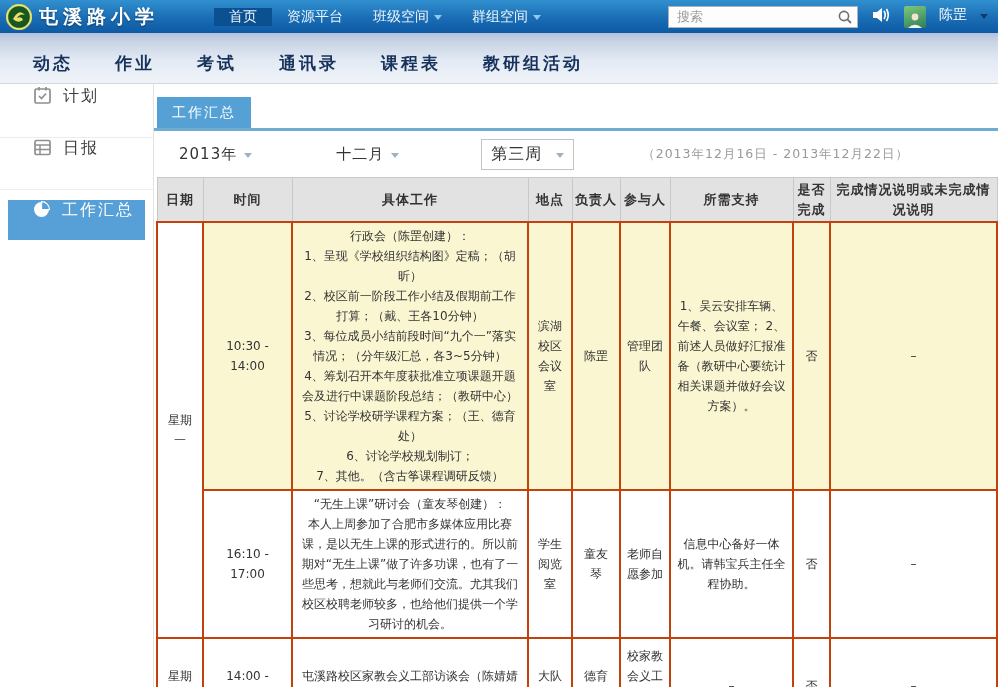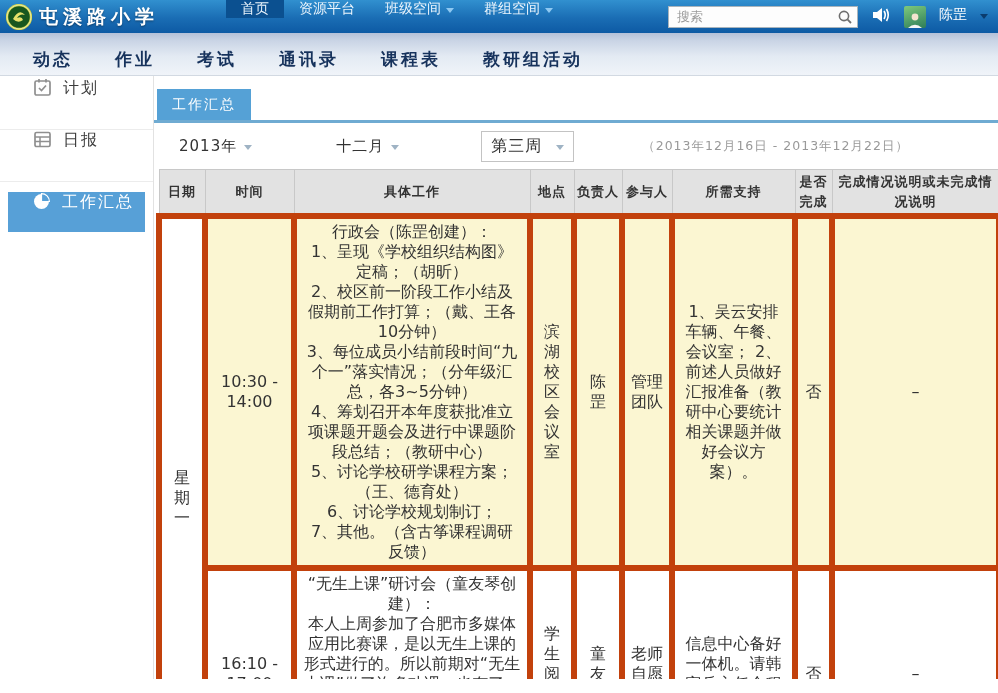--- a/index.html
+++ b/index.html
@@ -6,42 +6,42 @@
   html,body { width:998px; height:693px; overflow:hidden; background:#fff;
               font-family:"DejaVu Sans","Liberation Sans",sans-serif; }
 
   
   .topbar { height:33px; display:flex; align-items:center;
             background:linear-gradient(180deg,#3190cf 0%,#1a6db4 55%,#0d5aa4 100%);gap:45px; }
   .brand { display:flex; align-items:center; gap:7px; padding:0 10px 0 6px; }
   .logo { width:26px; height:26px; flex:0 0 26px; }
   .brand-title { color:#fff; font-size:19px; font-weight:bold; letter-spacing:5px;
                  text-shadow:0 1px 2px rgba(0,0,0,.4); white-space:nowrap; }
-  .mainnav { display:flex; height:33px; align-items:flex-start;margin-left:12px; }
+  .mainnav { display:flex; height:33px; align-items:center; }
   .mainnav .nav-item { display:flex; align-items:center; gap:5px; padding:0 15px;
                        color:#eaf4fc; font-size:14px; cursor:pointer; white-space:nowrap; }
   .mainnav .nav-item.active { background:#0b5090; }
   .caret-lt { width:0; height:0; border-left:4px solid transparent; border-right:4px solid transparent;
               border-top:5px solid #8fc9f2; margin-top:2px; }
   .top-right { margin-left:auto; display:flex; align-items:flex-start; gap:13px; padding-right:10px; }
   .searchbox { position:relative; width:190px; height:22px; }
   .searchbox input { width:100%; height:100%; border:1px solid #a9b4bc; background:#fdfdfd;
                      font-size:13px; padding:0 26px 0 8px; color:#444; outline:none;
                      font-family:inherit; }
   .searchbox input::placeholder { color:#999; }
   .search-ic { position:absolute; right:5px; top:3px; }
   .avatar { width:22px; height:22px; border-radius:2px; overflow:hidden;
             background:linear-gradient(160deg,#7fc97c 0%,#4d9b67 60%,#2f7d5a 100%);
             display:flex; align-items:flex-end; justify-content:center; }
   .username { color:#fff; font-size:14px; white-space:nowrap; }
   .caret-user { width:0; height:0; border-left:4px solid transparent; border-right:4px solid transparent;
                 border-top:5px solid #0b3c6e; margin-top:8px; }
 
   
-  .subnav { height:43px; display:flex; align-items:center; padding:10px 0 0 12px;
+  .subnav { height:51px; display:flex; align-items:center; padding:10px 0 0 12px;
             background:linear-gradient(180deg,#b4c1d8 0%,#c9d4e5 18%,#e3eaf3 55%,#f0f4f9 100%);
             border-bottom:1px solid #d2d9e2; }
   .subnav .sub-item { padding:0 21px; font-size:17px; font-weight:bold; color:#16325c;
                       letter-spacing:3px; cursor:pointer; white-space:nowrap; }
 
   
   .content { display:flex; height:603px; }
   .sidebar { width:154px; flex:0 0 154px; border-right:1px solid #e2e2e2; padding-top:2px; }
   .side-item { height:52px; display:flex; gap:11px; padding-left:33px;
                border-bottom:1px solid #ececec; color:#3c3c3c; font-size:16px;
@@ -62,21 +62,21 @@
                   border:1px solid #c3c3c3; background:#fff; padding:4px 9px;
                   font-size:16px; color:#333; letter-spacing:1px; cursor:pointer;justify-content:space-between; }
   .tri-gray { width:0; height:0; border-left:4px solid transparent; border-right:4px solid transparent;
               border-top:5px solid #9fb3c4; margin-top:2px; }
   .range-text { margin-left:24px; font-size:12.5px; color:#999; letter-spacing:1px; }
 
   
   table { width:840px; border-collapse:collapse; table-layout:fixed; margin-left:2px; }
   th { background:#e2e2e2; border:1px solid #c8c8c8; font-size:13px; color:#333;
        font-weight:bold; height:42px; padding:2px; line-height:1.5; letter-spacing:1px; }
-  td { border:6px solid #c2410c; font-size:16px; color:#333; text-align:center;
+  td { border:2px solid #c2410c; font-size:12px; color:#333; text-align:center;
        vertical-align:middle; padding:3px 6px; line-height:20px; }
   td.hl { background:#fbf6d2; }
   td.work { white-space:pre-line; }
   col.c-day{width:46px} col.c-time{width:89px} col.c-work{width:236px} col.c-place{width:44px}
   col.c-owner{width:48px} col.c-part{width:50px} col.c-supp{width:123px} col.c-done{width:37px}
   col.c-note{width:167px}
 </style>
 </head>
 <body>
 

